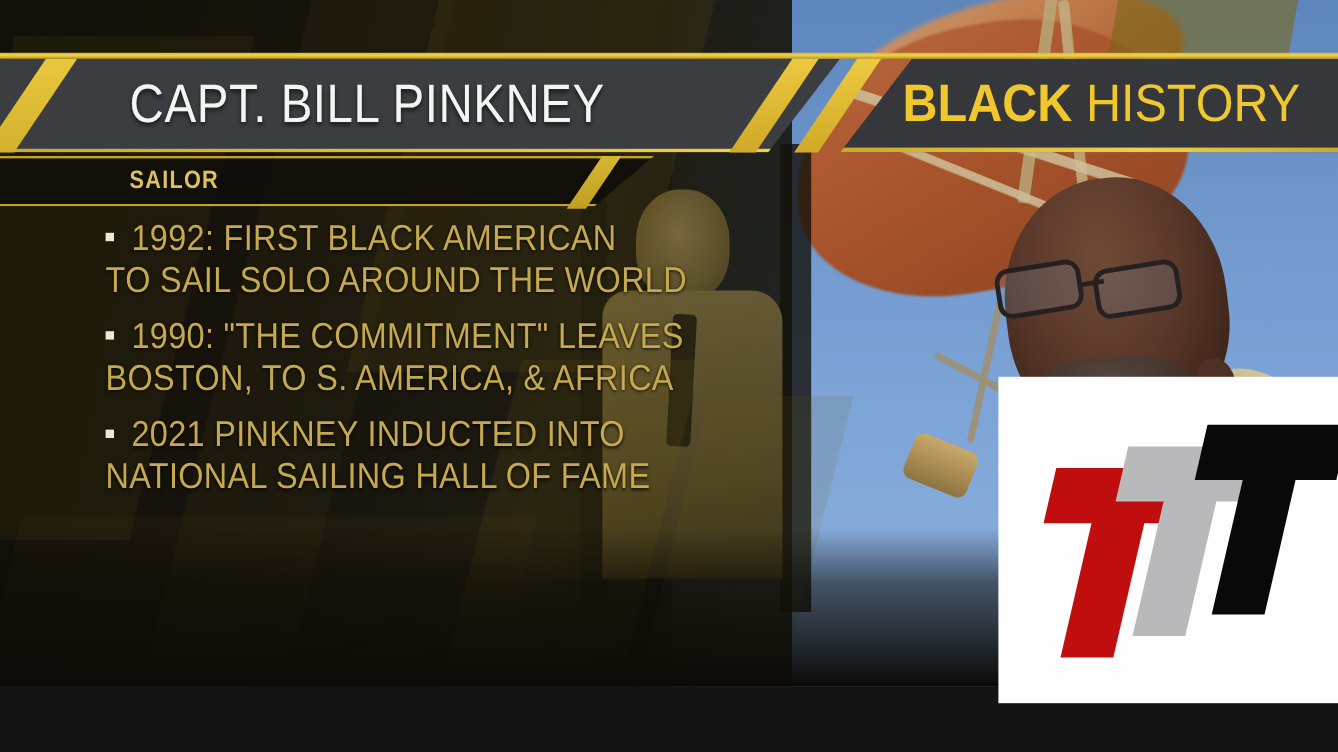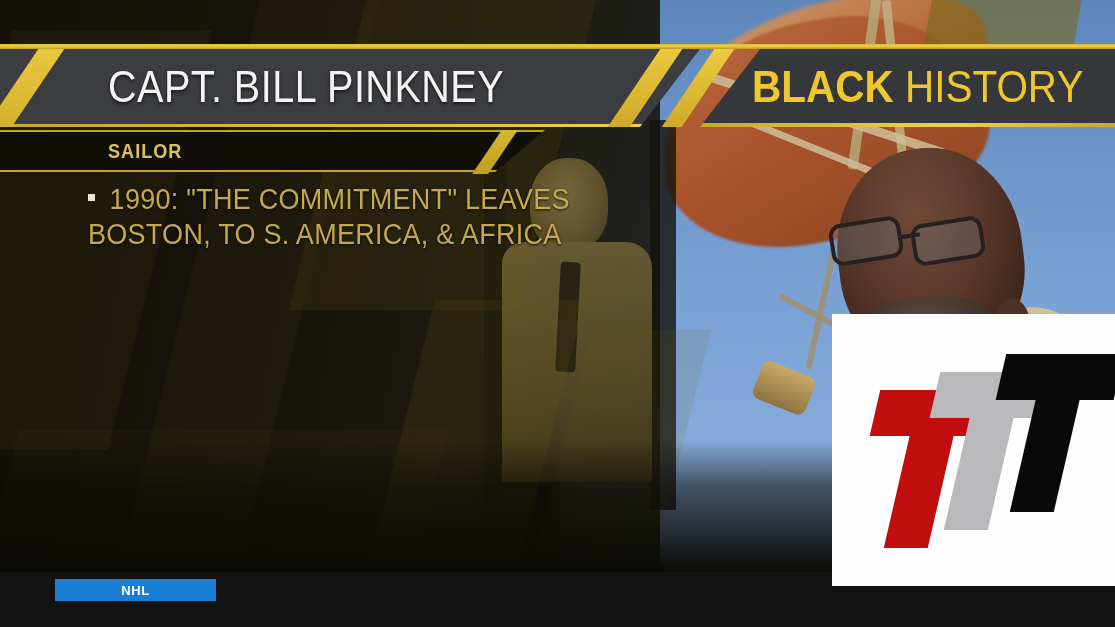--- a/index.html
+++ b/index.html
@@ -402,22 +402,36 @@
   <div id="brand-text"><span class="b">BLACK</span><span class="h"> HISTORY</span></div>
 
   <div id="subtitle-bar"></div>
   <div class="sub-edge"></div>
   <div id="subtitle-text">SAILOR</div>
 
   <div id="bullet-list">
       <div class="bullet-item">
         <div class="bullet-marker"></div>
         <div class="bullet-lines">
+          <div class="bullet-line first">1992: FIRST BLACK AMERICAN</div>
+          <div class="bullet-line">TO SAIL SOLO AROUND THE WORLD</div>
+        </div>
+      </div>
+      <div class="bullet-item">
+        <div class="bullet-marker"></div>
+        <div class="bullet-lines">
           <div class="bullet-line first">1990: "THE COMMITMENT" LEAVES</div>
           <div class="bullet-line">BOSTON, TO S. AMERICA, &amp; AFRICA</div>
+        </div>
+      </div>
+      <div class="bullet-item">
+        <div class="bullet-marker"></div>
+        <div class="bullet-lines">
+          <div class="bullet-line first">2021 PINKNEY INDUCTED INTO</div>
+          <div class="bullet-line">NATIONAL SAILING HALL OF FAME</div>
         </div>
       </div>
     </div>
 
   <div id="logo-card">
     <div id="logo-mark">
       <div class="tt red">
           <div class="bar"></div>
           <div class="stem"></div>
         </div>
@@ -426,17 +440,14 @@
           <div class="stem"></div>
         </div>
       <div class="tt black">
           <div class="bar"></div>
           <div class="stem"></div>
         </div>
     </div>
     <div id="logo-caption"></div>
   </div>
 
-  <div id="nhl-chip">
-    <span>NHL</span>
-  </div>
 
 </div>
 
 </body></html>

